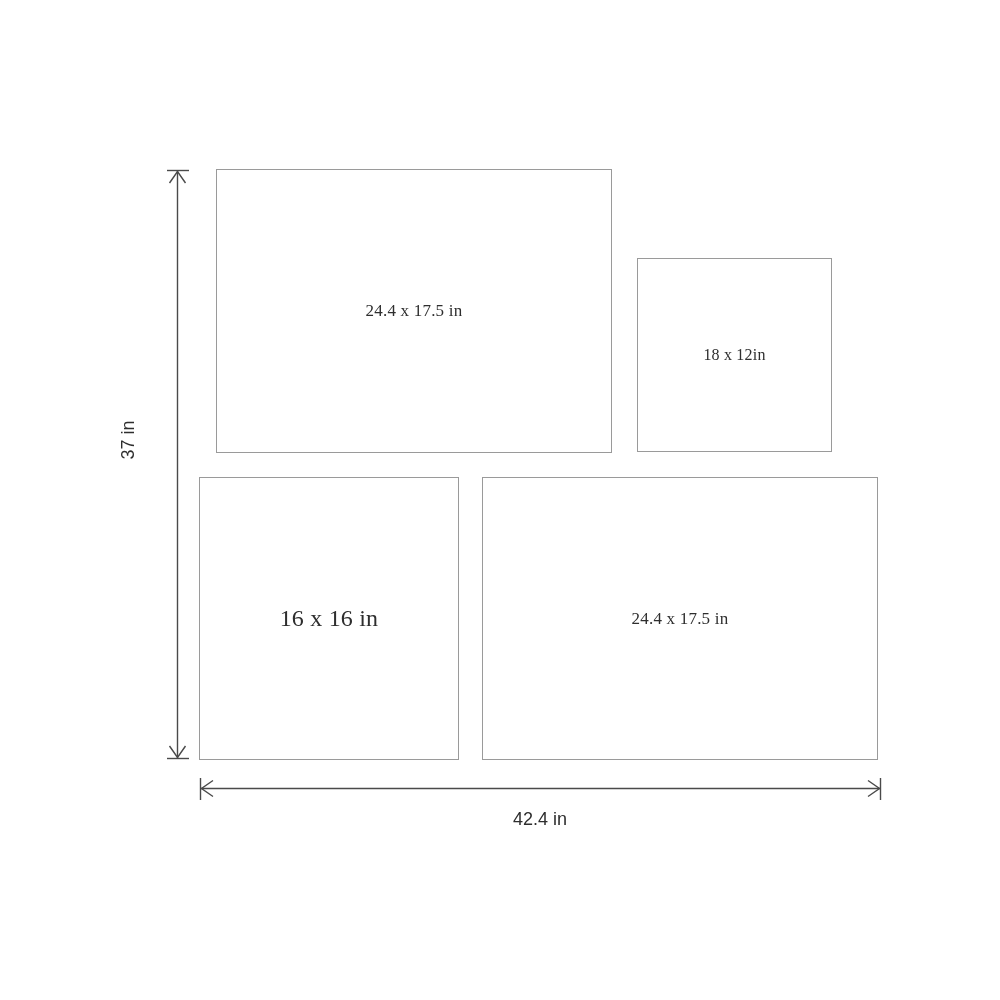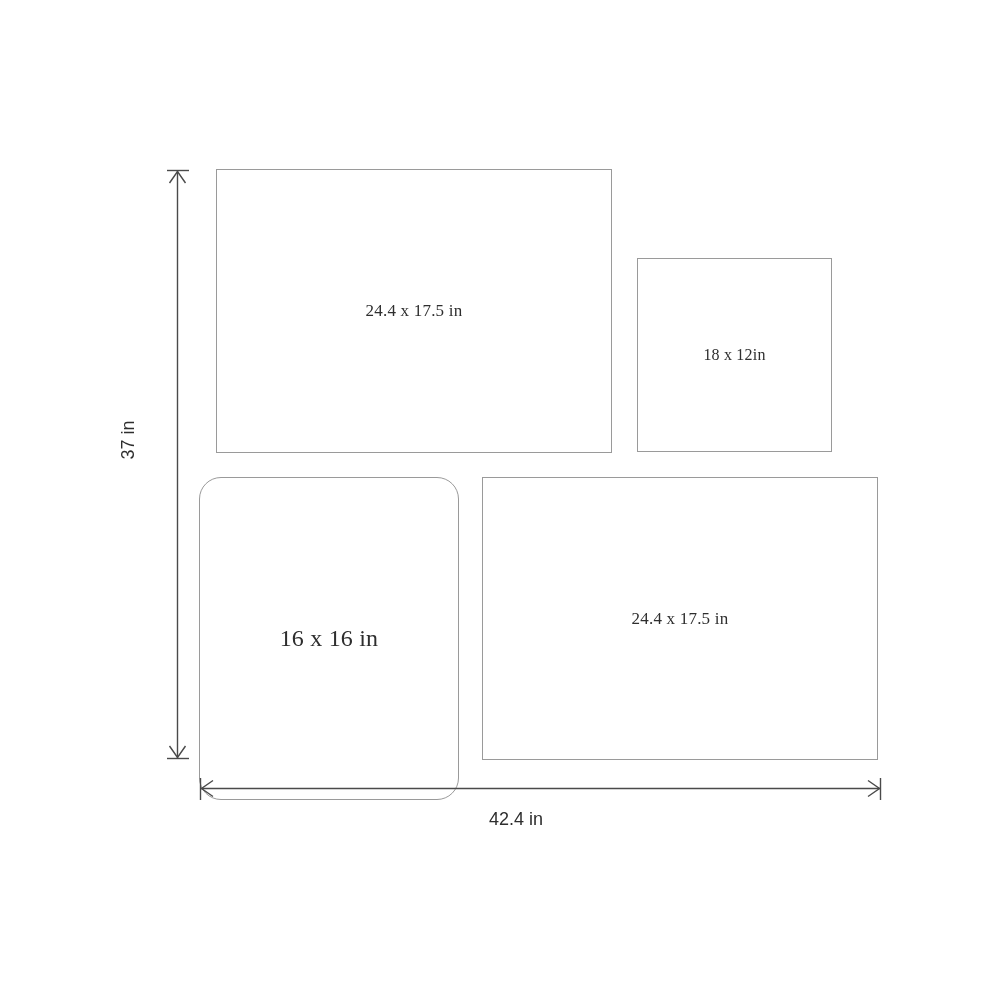--- a/index.html
+++ b/index.html
@@ -26,21 +26,21 @@
   }
   .size-box .box-label {
     color: #2e2e2e;
     letter-spacing: 0.2px;
     font-family: Liberation Serif, serif;
   }
   .box-a { left: 216px; top: 169px; width: 396px; height: 284px; }
   .box-a .box-label { font-size: 17px; }
   .box-b { left: 637px; top: 258px; width: 195px; height: 194px; }
   .box-b .box-label { font-size: 16px; }
-  .box-c { left: 199px; top: 477px; width: 260px; height: 323px; border-radius: 22px; }
+  .box-c { left: 199px; top: 477px; width: 260px; height: 283px; }
   .box-c .box-label { font-size: 24px; }
   .box-d { left: 482px; top: 477px; width: 396px; height: 283px; }
   .box-d .box-label { font-size: 17px; }
 
   .dim-svg {
     position: absolute;
     left: 0;
     top: 0;
     width: 1000px;
     height: 1000px;
@@ -51,21 +51,21 @@
     color: #2e2e2e;
     font-size: 18px;
     white-space: nowrap;
   }
   .dim-label-height {
     left: 128px;
     top: 440px;
     transform: translate(-50%, -50%) rotate(-90deg);
   }
   .dim-label-width {
-    left: 516px;
+    left: 540px;
     top: 819px;
     transform: translate(-50%, -50%);
   }
 </style>
 </head>
 <body>
 
 <div class="canvas">
 
   <div class="size-box box-a">

